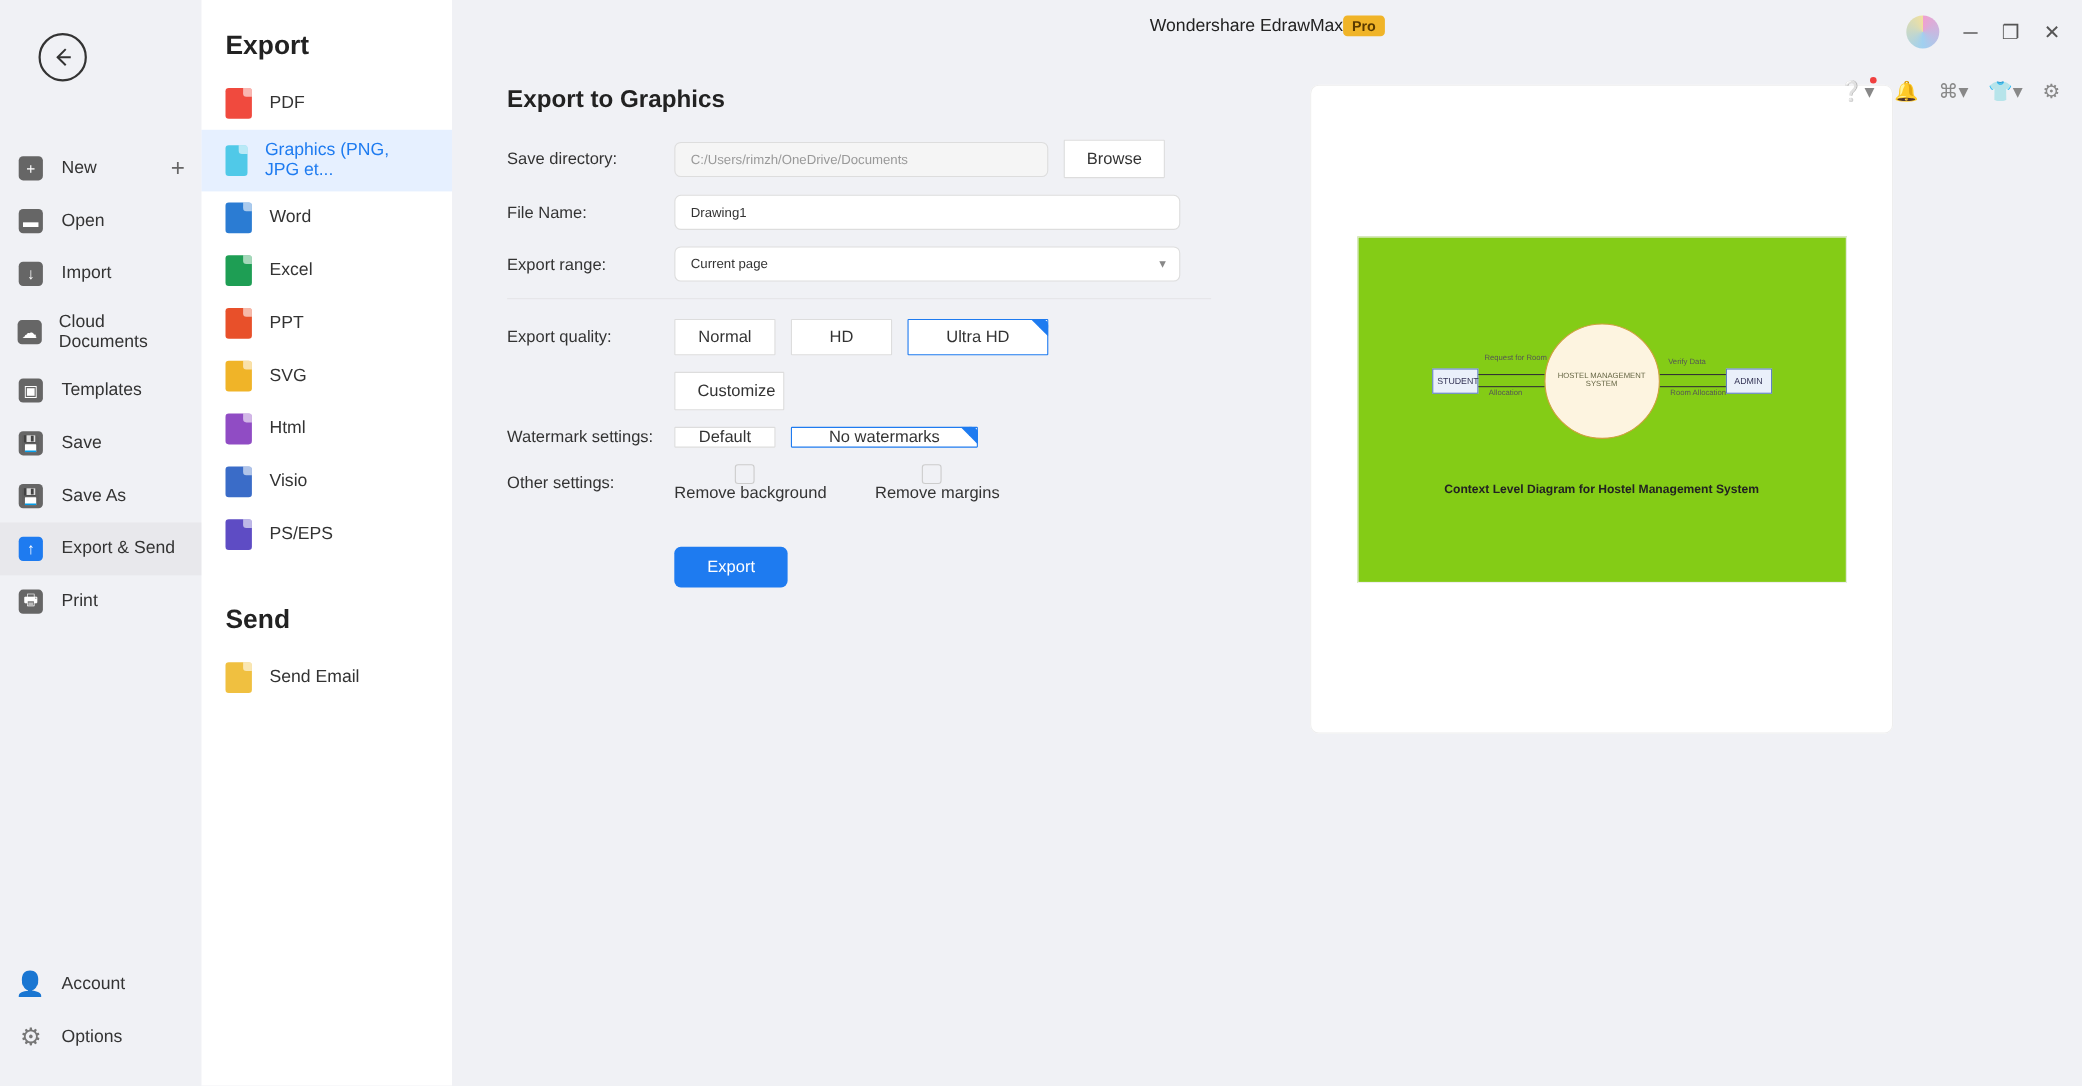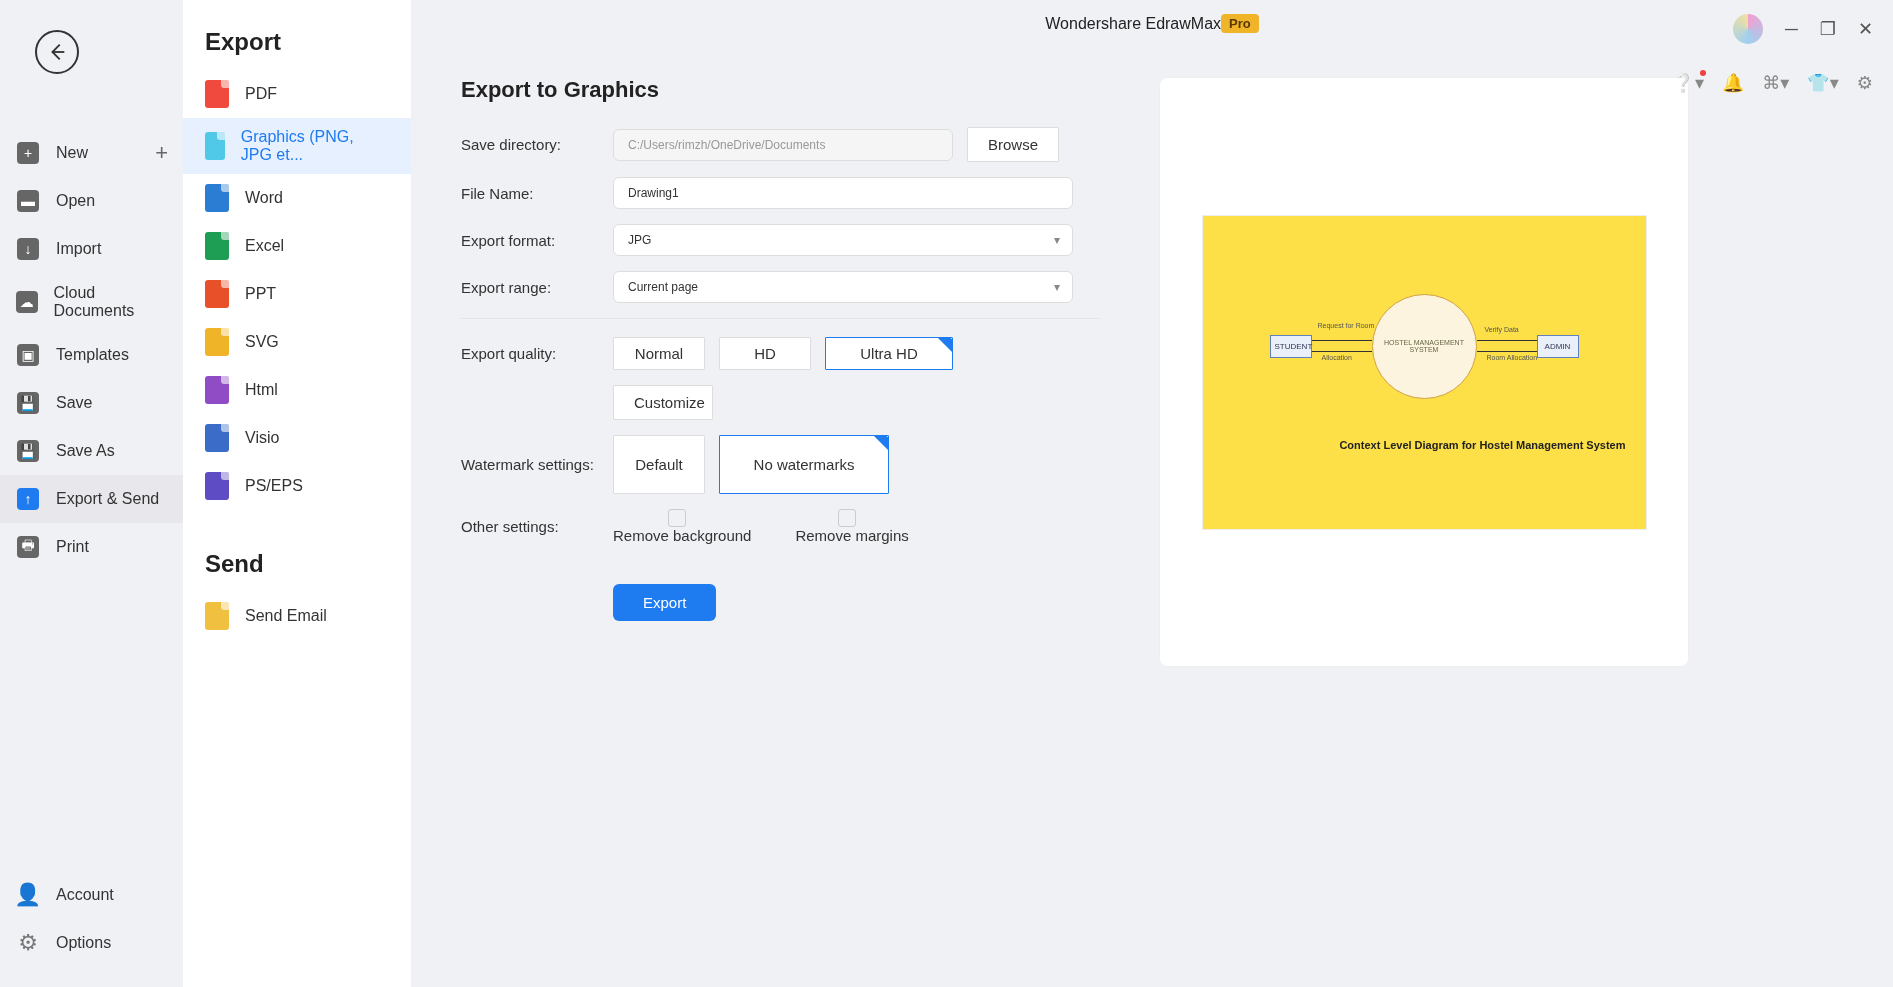--- a/index.html
+++ b/index.html
@@ -34,45 +34,45 @@
 .main { flex:1; background:#f0f1f5; position:relative; }
 .title-bar { text-align:center; padding:14px 0; font-size:16px; color:#222; display:flex; align-items:center; justify-content:center; gap:0;}
 .pro-badge { background:#f0b428; color:#5a3a00; padding:2px 8px; border-radius:4px; font-size:13px; font-weight:600;}
 .win-ctrl { position:absolute; top:14px; right:20px; display:flex; gap:22px; align-items:center;}
 .win-ctrl span { color:#555; cursor:pointer; font-size:18px; }
 .avatar { width:30px; height:30px; border-radius:50%; background: conic-gradient(#f0a0d0, #a0d0f0, #f0e0a0); }
 .toolbar-right { position:absolute; top:72px; right:20px; display:flex; gap:18px; color:#888; font-size:18px;}
 .toolbar-right span { cursor:pointer; position:relative; }
 .red-dot::after { content:''; position:absolute; top:-2px; right:-2px; width:6px; height:6px; background:#f04040; border-radius:50%;}
 
-.content { display:flex; padding:30px 50px; gap:58px; }
+.content { display:flex; padding:30px 50px; gap:90px; }
 .form { width:640px; }
 .form h2 { font-size:22px; font-weight:700; margin-bottom:24px; color:#222;}
 .row { display:flex; align-items:center; margin-bottom:15px; }
 .label { width:152px; font-size:15px; color:#333; }
 .ctrl { flex:1; display:flex; gap:14px; align-items:center;}
 .input-box, .select-box { background:#fff; border:1px solid #ddd; border-radius:6px; padding:8px 14px; font-size:12px; color:#333; }
 .input-box.readonly { background:#f5f5f5; color:#999; width:340px;}
 .input-box { width:460px;}
 .select-box { width:460px; position:relative; cursor:pointer;}
 .select-box::after { content:'▾'; position:absolute; right:12px; color:#888; font-size:12px;}
 .btn { background:#fff; border:1px solid #ddd; border-radius:1px; padding:8px 20px; font-size:15px; cursor:pointer; color:#333;}
 .quality-btn { width:92px; text-align:center; padding:7px 0; }
 .quality-btn.active { border:1.5px solid #1e7bf0; color:#333; position:relative;}
 .quality-btn.active::after { content:''; position:absolute; top:-1px; right:-1px; border:8px solid transparent; border-top-color:#1e7bf0; border-right-color:#1e7bf0; border-radius:0 6px 0 0;}
-.watermark-btn { width:130px; text-align:center; padding:20px 0;}
+.watermark-btn { width:130px; text-align:center; padding:0 0;}
 .watermark-btn.active { border:1.5px solid #1e7bf0; position:relative;}
 .watermark-btn.active::after { content:''; position:absolute; top:-1px; right:-1px; border:8px solid transparent; border-top-color:#1e7bf0; border-right-color:#1e7bf0; border-radius:0 6px 0 0;}
 .checkbox { width:18px; height:18px; border:1.5px solid #ccc; border-radius:3px; margin-right:10px;}
 .check-label { display:flex; align-items:center; font-size:15px; color:#333; margin-right:30px;flex-direction:column;}
 .divider { border-top:1px solid #e5e5e8; margin:8px 0 18px;}
 .export-btn { background:#1e7bf0; color:#fff; border:none; border-radius:6px; padding:10px 30px; font-size:15px; cursor:pointer;}
 
 .preview { width:530px; height:590px; background:#fff; border-radius:8px; display:flex; align-items:center; justify-content:center; box-shadow: inset 0 0 0 1px #eee;}
-.preview-inner { width:445px; height:315px; background:#fde047; border:1px solid #eee; display:flex; flex-direction:column; align-items:flex-end; justify-content:center; padding:20px;}
+.preview-inner { width:445px; height:315px; background:#84cc16; border:1px solid #eee; display:flex; flex-direction:column; align-items:center; justify-content:center; padding:20px;}
 .diagram { display:flex; align-items:center; gap:0; position:relative; width:100%; justify-content:center;}
 .dbox { border:1px solid #6080c0; background:#eaf0fa; padding:6px 4px; font-size:8px; color:#335; width:42px; text-align:center;}
 .dcircle { width:105px; height:105px; border:1px solid #d0a040; background:#fdf4e0; border-radius:50%; display:flex; align-items:center; justify-content:center; font-size:7px; color:#664; text-align:center; padding:0 8px;}
 .dlabel { position:absolute; font-size:7px; color:#555; white-space:nowrap; }
 .preview-caption { font-size:11px; font-weight:700; color:#222; margin-top:40px;}
 </style>
 </head>
 <body>
 
 <div class="app">
@@ -228,26 +228,20 @@
           <div class="label">Save directory:</div>
           <div class="ctrl">
             <div class="input-box readonly">C:/Users/rimzh/OneDrive/Documents</div>
             <button class="btn">Browse</button>
           </div>
         </div>
         <div class="row">
           <div class="label">File Name:</div>
           <div class="ctrl">
               <div class="input-box">Drawing1</div>
-            </div>
-        </div>
-        <div class="row">
-          <div class="label">Export format:</div>
-          <div class="ctrl">
-              <div class="select-box">JPG</div>
             </div>
         </div>
         <div class="row">
           <div class="label">Export range:</div>
           <div class="ctrl">
               <div class="select-box">Current page</div>
             </div>
         </div>
         <div class="divider"></div>
         <div class="row">

